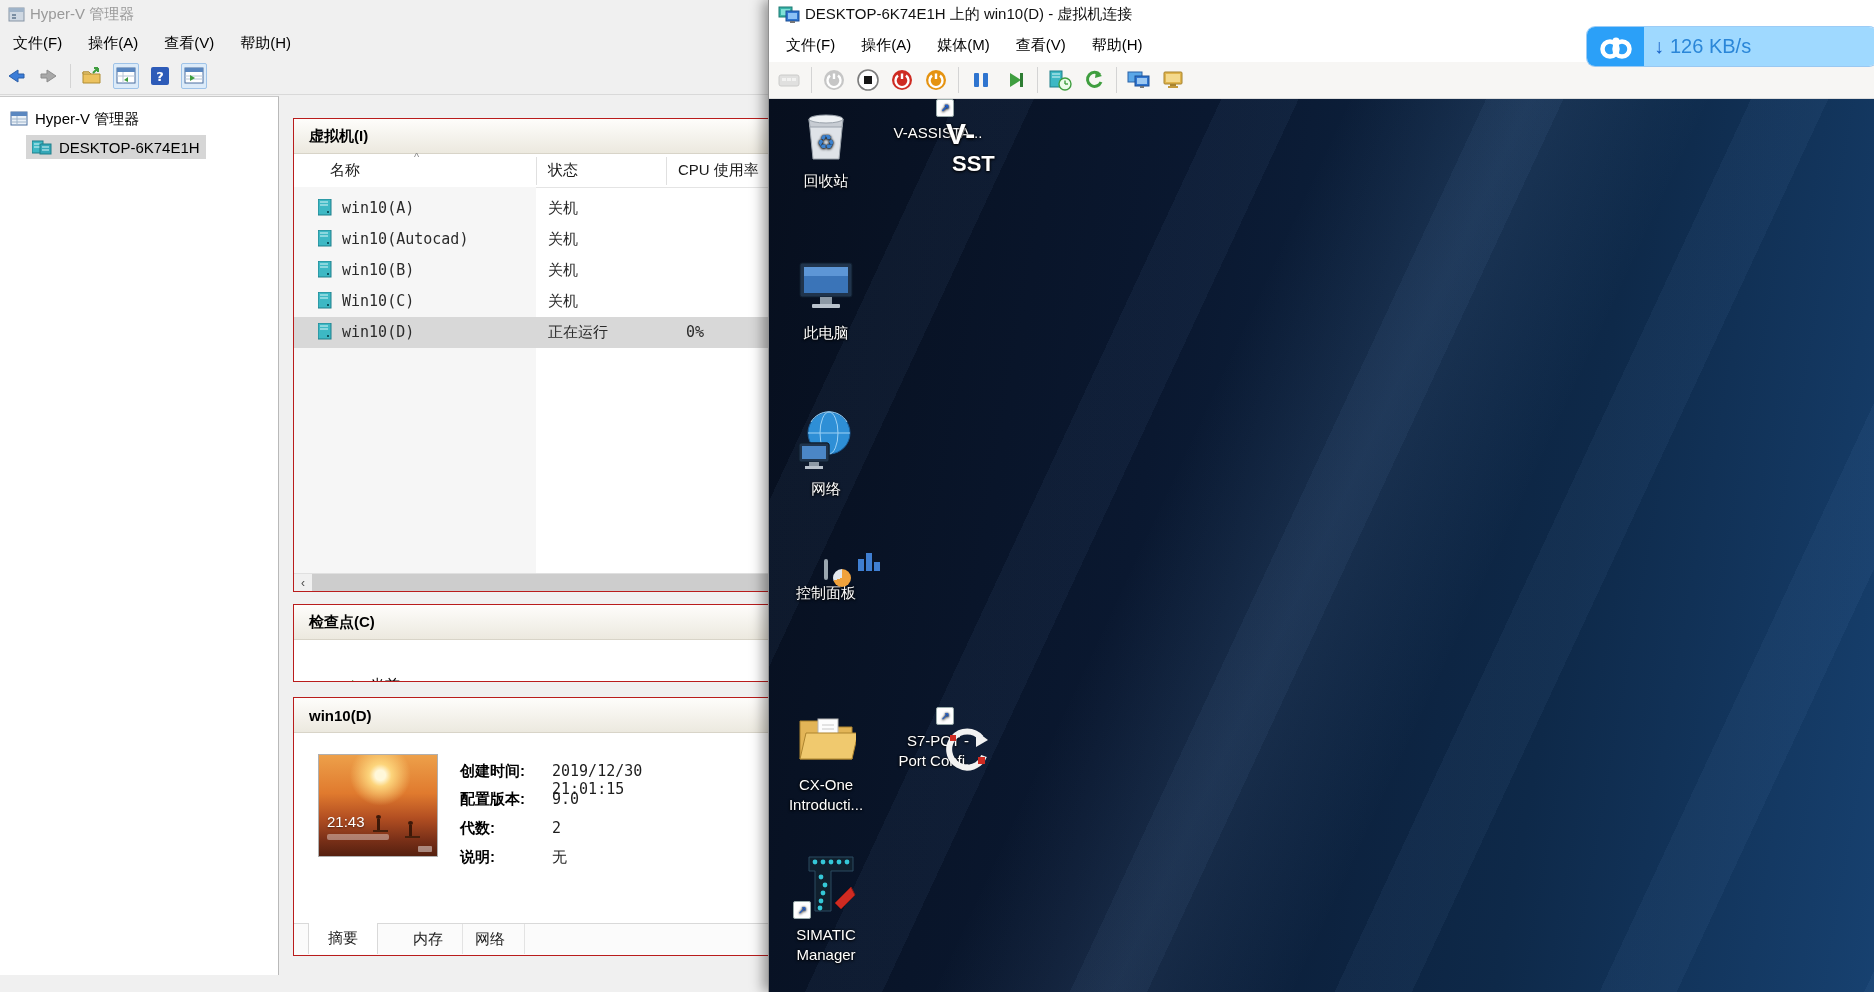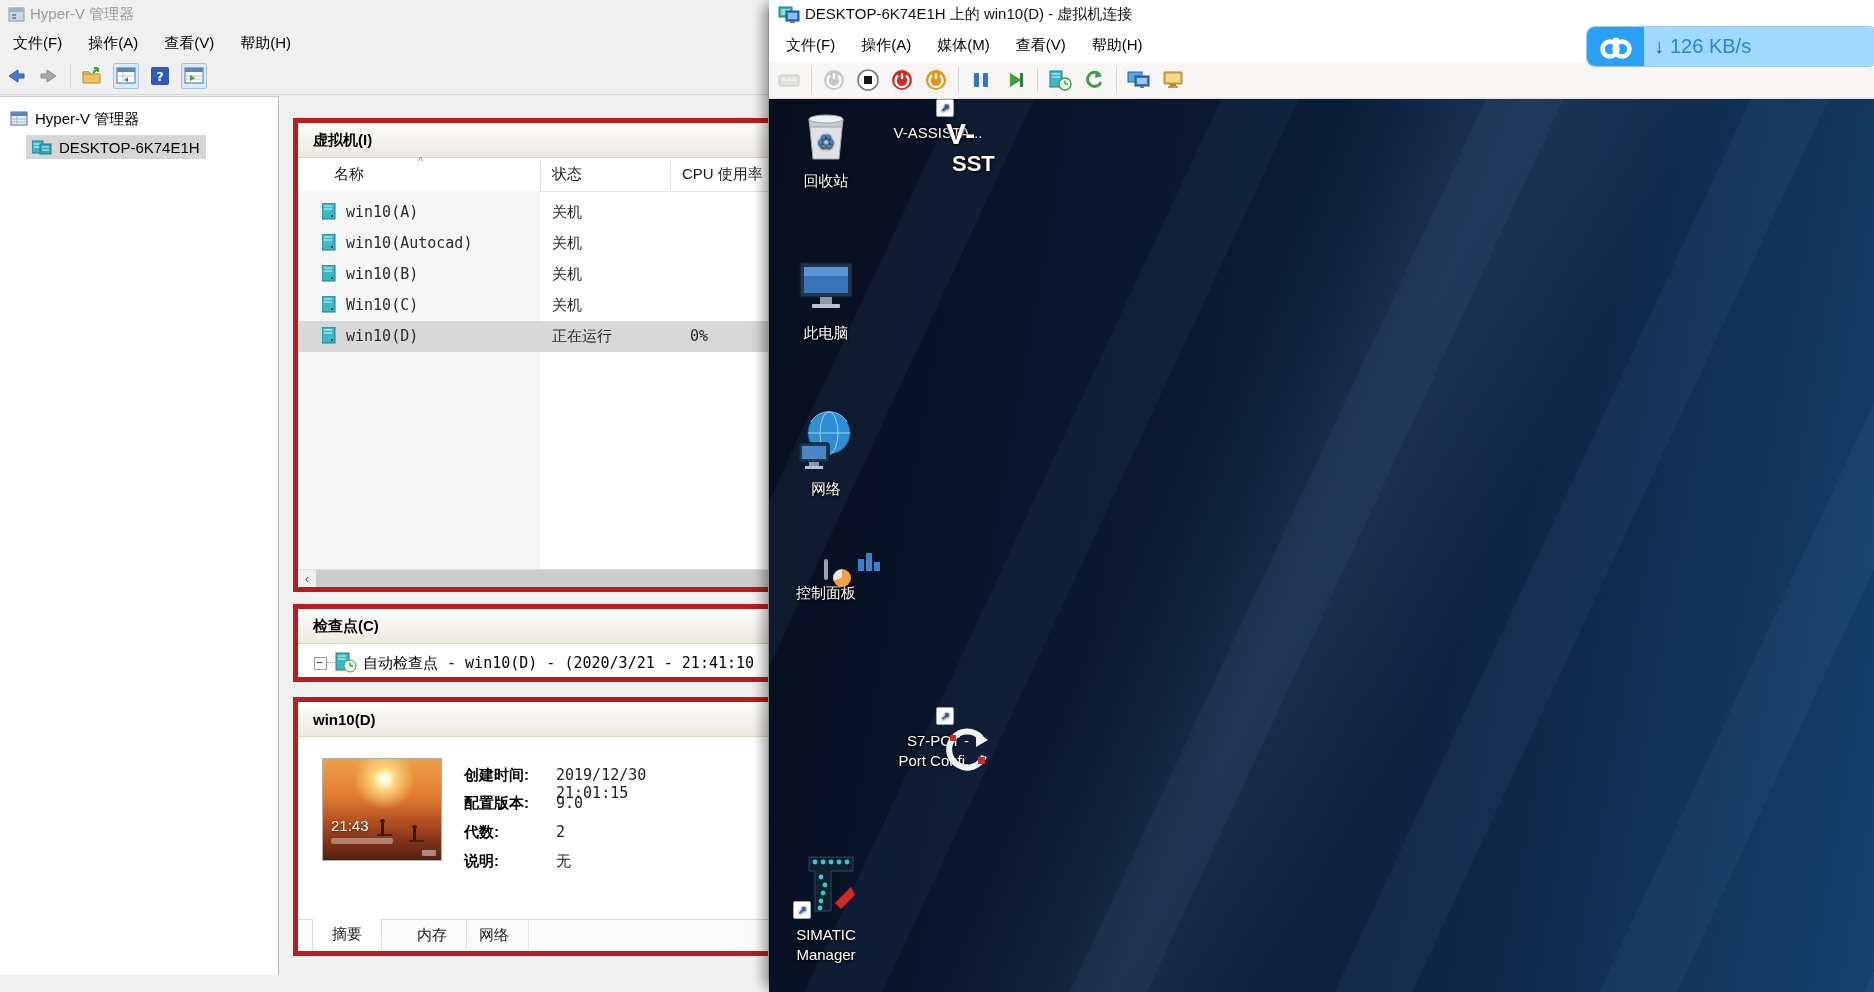--- a/index.html
+++ b/index.html
@@ -17,21 +17,21 @@
   .hv-toolbar{position:absolute;left:0;top:58px;width:100%;height:37px;border-bottom:1px solid #d9d9d9;display:flex;align-items:center;padding-left:4px;box-sizing:border-box;gap:9px;}
   .tsep{width:1px;height:24px;background:#d4d4d4;}
   .tico{width:24px;height:24px;display:flex;align-items:center;justify-content:center;}
   .tico.framed{border:1px solid #9fc3e8;background:#dcebf9;border-radius:2px;}
 
   .hv-tree{position:absolute;left:0;top:96px;width:278px;height:878px;background:#fff;border-right:1px solid #b9b9b9;border-top:1px solid #c9c9c9;}
   .treeitem{position:absolute;display:flex;align-items:center;gap:7px;font-size:15px;height:24px;padding:0 6px;}
   .treeitem.sel{background:#d6d6d6;}
 
   .hv-center{position:absolute;left:292px;top:95px;right:0;bottom:18px;overflow:hidden;}
-  .gb{position:absolute;background:#fff;border:5px solid #b91c1c;box-sizing:border-box;}
+  .gb{position:absolute;background:#fff;border:1px solid #b91c1c;box-sizing:border-box;}
   .gb-head{position:absolute;left:0;top:0;right:0;height:35px;background:linear-gradient(#fefdfb,#ece9df);border-bottom:1px solid #d8d4c8;display:flex;align-items:center;padding-left:15px;font-size:15px;font-weight:bold;color:#000;box-sizing:border-box;}
 
   .gb-vm{left:1px;top:23px;width:700px;height:474px;}
   .colrow{position:absolute;left:0;top:36px;right:0;height:32px;border-bottom:1px solid #e4e4e4;font-size:15px;color:#1a1a1a;}
   .colrow .cdiv{position:absolute;top:2px;height:28px;width:1px;background:#e0e0e0;}
   .namecol-shade{position:absolute;left:0;top:68px;width:242px;height:389px;background:#f6f6f6;}
   .vmrow{position:absolute;left:0;right:0;height:31px;font-size:15px;color:#2b2b2b;}
   .vmrow.sel{background:#d8d8d8;}
   .vmrow .vname{position:absolute;left:48px;top:6px;}
   .vmrow .vstate{position:absolute;left:254px;top:6px;}
@@ -64,21 +64,21 @@
   .tabs{position:absolute;left:0;right:0;bottom:0;height:31px;border-top:1px solid #d9d9d9;background:#fbfbfb;}
   .tab{position:absolute;top:0;height:30px;width:68px;text-align:center;font-size:15px;line-height:30px;color:#222;}
   .tab.active{background:#fff;border-left:1px solid #d9d9d9;border-right:1px solid #d9d9d9;top:-1px;height:31px;}
   .tab.t2{left:100px;border-right:1px solid #e3e3e3;}
   .tab.t3{left:162px;border-right:1px solid #e3e3e3;}
 
   .hv-status{position:absolute;left:0;bottom:0;width:770px;height:18px;background:#f0f0f0;border-top:1px solid #cfcfcf;overflow:hidden;}
   .hv-status span{position:absolute;left:-2px;top:2px;font-size:15px;color:#000;white-space:nowrap;}
 
   
-  .vmc{position:absolute;left:768px;top:0;width:1106px;height:992px;background:#fff;border-left:1px solid #8f8f8f;box-shadow:-5px 0 12px rgba(0,0,0,.38);box-sizing:border-box;border-radius:14px;}
+  .vmc{position:absolute;left:768px;top:0;width:1106px;height:992px;background:#fff;border-left:1px solid #8f8f8f;box-shadow:-5px 0 12px rgba(0,0,0,.38);box-sizing:border-box;}
   .vc-title{position:absolute;left:0;top:0;right:0;height:30px;background:#fff;}
   .vc-title .ttxt{position:absolute;left:36px;top:5px;font-size:15px;color:#111;white-space:nowrap;}
   .vc-menubar{position:absolute;left:4px;top:30px;height:32px;display:flex;}
   .vc-menubar span{padding:6px 13px 0 13px;font-size:15px;color:#000;}
   .vc-toolbar{position:absolute;left:0;top:62px;right:0;height:37px;background:#f7f6f4;border-bottom:1px solid #ddd;display:flex;align-items:center;padding-left:8px;gap:10px;box-sizing:border-box;}
   .vc-toolbar .tsep{height:26px;}
   .cico{width:24px;height:24px;display:flex;align-items:center;justify-content:center;}
 
   .vc-badge{position:absolute;left:818px;top:27px;width:290px;height:39px;border-radius:8px;overflow:hidden;display:flex;box-shadow:0 0 0 1px rgba(90,170,240,.6);}
   .vc-badge .blogo{width:57px;height:100%;background:#2ba0f8;display:flex;align-items:center;justify-content:center;}
@@ -271,33 +271,20 @@
         </div>
 
         <div class="hscroll">
           <span class="sbtn">‹</span>
           <span class="sthumb"></span>
         </div>
       </div>
 
       <div class="gb gb-cp">
         <div class="gb-head">检查点(C)</div>
-        <div class="cprow">
-          <span class="expander"></span>
-          <span class="dotline"></span>
-          <svg width="22" height="22">
-              <rect x="1" y="1" width="13" height="17" fill="#3db8c4" stroke="#1f7e8a"></rect>
-              <line x1="3" y1="4" x2="11" y2="4" stroke="#d9f6f8"></line>
-              <line x1="3" y1="7" x2="11" y2="7" stroke="#d9f6f8"></line>
-              <circle cx="15" cy="14" r="6" fill="#eafbe9" stroke="#3f9e3f"></circle>
-              <line x1="15" y1="14" x2="15" y2="10.5" stroke="#3f9e3f" stroke-width="1.5"></line>
-              <line x1="15" y1="14" x2="18" y2="14" stroke="#3f9e3f" stroke-width="1.5"></line>
-            </svg>
-          <span class="mono" style="margin-left:6px;white-space:nowrap;">自动检查点 - win10(D) - (2020/3/21 - 21:41:10</span>
-        </div>
         <div class="cprow2">
           <span style="width:56px;"></span>
           <svg width="14" height="14">
               <path d="M2 2 L11 7 L2 12 Z" fill="#3f9e3f"></path>
             </svg>
           <span style="margin-left:6px;">当前</span>
         </div>
       </div>
 
       <div class="gb gb-sum">
@@ -514,20 +501,36 @@
         <div class="lbl">网络</div>
       </div>
 
       <div class="dicon" style="left:7px;top:462px;">
         <span class="gfx">
           <span class="cpanel"><span class="pie"></span><span class="b1"></span><span class="b2"></span><span class="b3"></span></span>
         </span>
         <div class="lbl">控制面板</div>
       </div>
 
+      <div class="dicon" style="left:7px;top:610px;">
+        <span class="gfx">
+          <svg width="60" height="58">
+              <path d="M4 12 L4 50 L56 50 L56 18 L28 18 L23 12 Z" fill="#e3b557" stroke="#ad842f"></path>
+              <rect x="22" y="10" width="20" height="26" fill="#fdfdfd" stroke="#b5b5b5"></rect>
+              <line x1="26" y1="16" x2="38" y2="16" stroke="#c9c9c9"></line>
+              <line x1="26" y1="20" x2="38" y2="20" stroke="#c9c9c9"></line>
+              <text x="25" y="32" font-size="9" fill="#cf2b22" font-family="DejaVu Sans, sans-serif">pdf</text>
+              <path d="M4 50 L10 24 L62 24 L56 50 Z" fill="#f0c96e" stroke="#ad842f"></path>
+            </svg>
+        </span>
+        <div class="lbl">
+          <div>CX-One</div>
+          <div>Introducti...</div>
+        </div>
+      </div>
 
       <div class="dicon" style="left:119px;top:610px;">
         <span class="gfx">
           <span class="s7pct">
             <svg width="58" height="58" style="position:absolute;left:0;top:0;">
                 <path d="M43 15 A18 18 0 1 0 46 33" fill="none" stroke="#f2f2f2" stroke-width="6"></path>
                 <path d="M38 8 L50 17 L38 24 Z" fill="#f2f2f2"></path>
                 <rect x="40" y="34" width="7" height="7" fill="#cf2b22"></rect>
                 <rect x="12" y="12" width="6" height="6" fill="#cf2b22"></rect>
               </svg>

